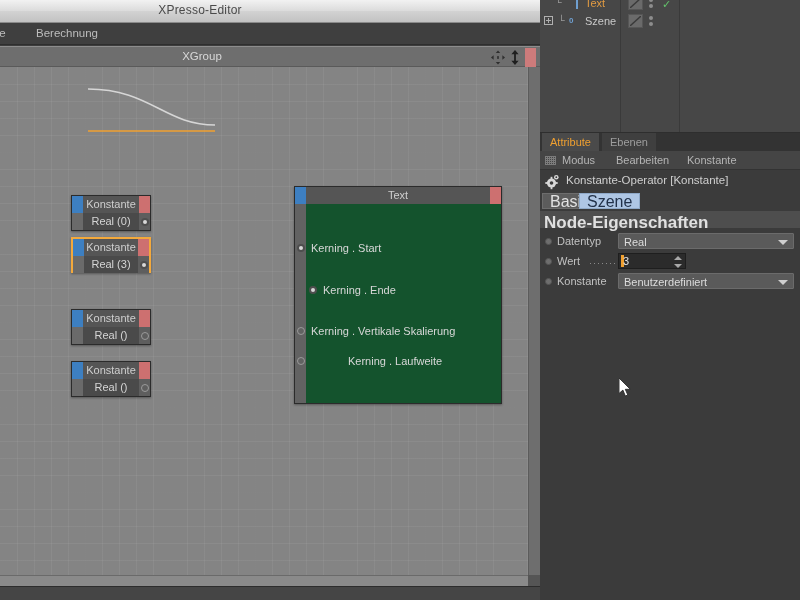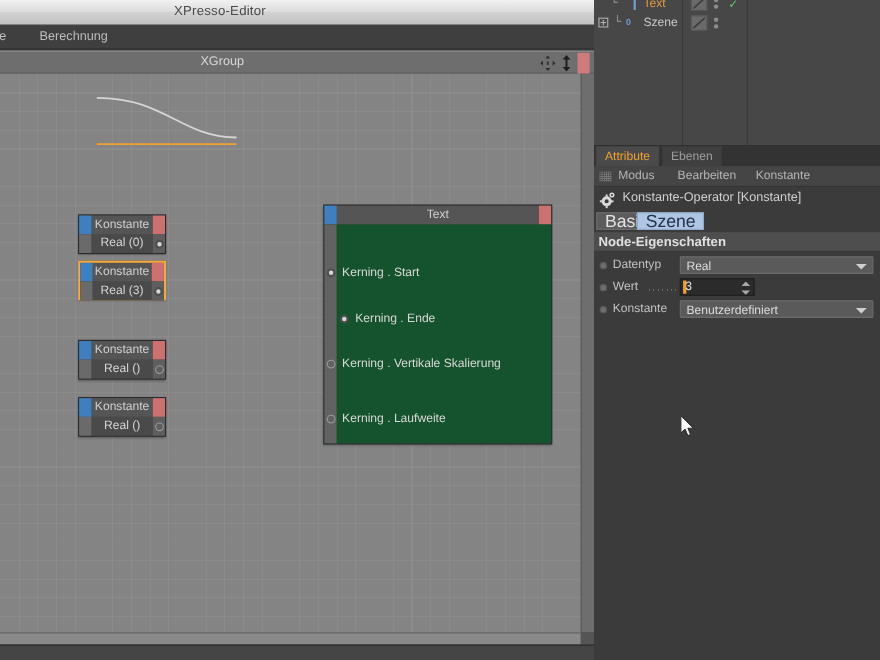--- a/index.html
+++ b/index.html
@@ -447,21 +447,21 @@
   }
   .am-section {
     position: absolute;
     left: 0; top: 78px;
     width: 260px; height: 17px;
     background: #4e4e4e;
   }
   .am-section-text {
     position: absolute;
     left: 4px; top: 2px;
-    font-size: 12px;
+    font-size: 17px;
     font-weight: bold;
     color: #e0e0e0;
   }
   .am-row {
     position: absolute;
     left: 0;
     width: 260px; height: 18px;
   }
   .am-bullet {
     position: absolute;
@@ -682,21 +682,21 @@
             <span class="tn-label">Kerning . Ende</span>
           </div>
 
           <div class="tn-row" style="top:120px;">
             <span class="tn-portcell">
               <i class="dot hollow"></i>
             </span>
             <span class="tn-label">Kerning . Vertikale Skalierung</span>
           </div>
 
-          <div class="tn-row" style="top:170px;">
+          <div class="tn-row" style="top:150px;gap:37px;">
             <span class="tn-portcell">
               <i class="dot hollow"></i>
             </span>
             <span class="tn-label">Kerning . Laufweite</span>
           </div>
         </div>
       </div>
 
     </div>
 

